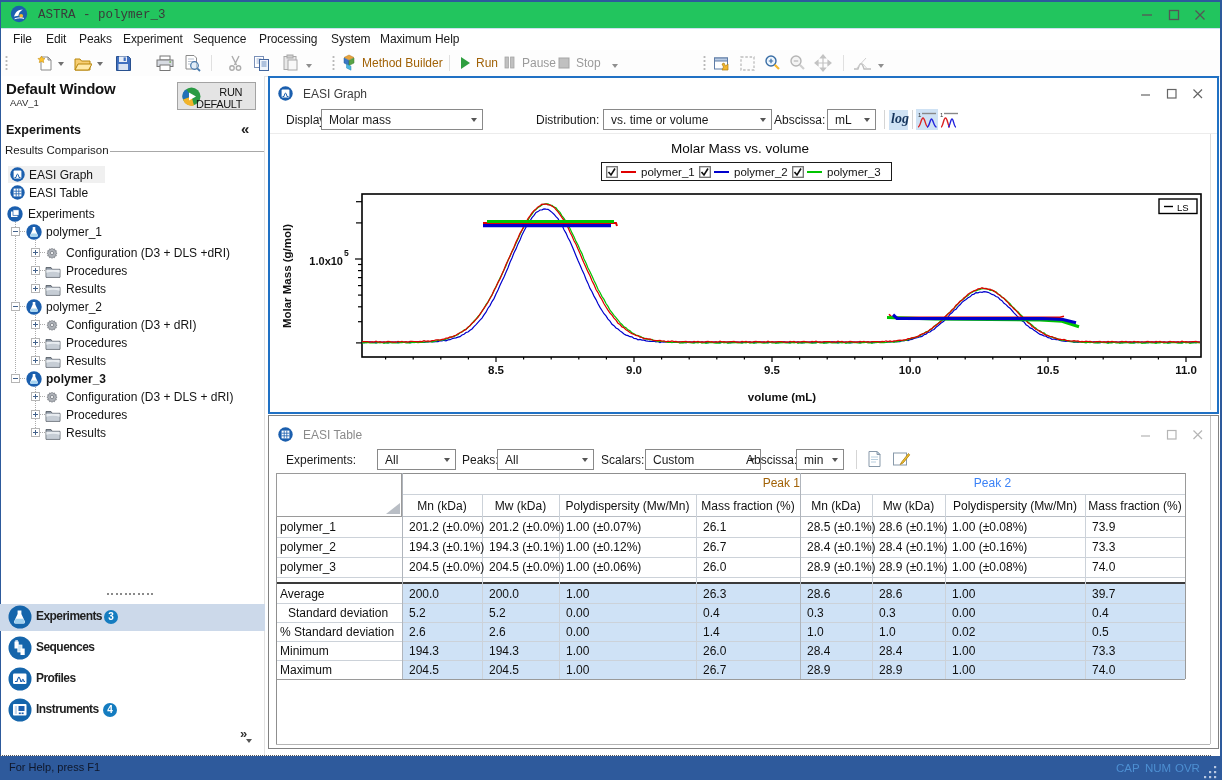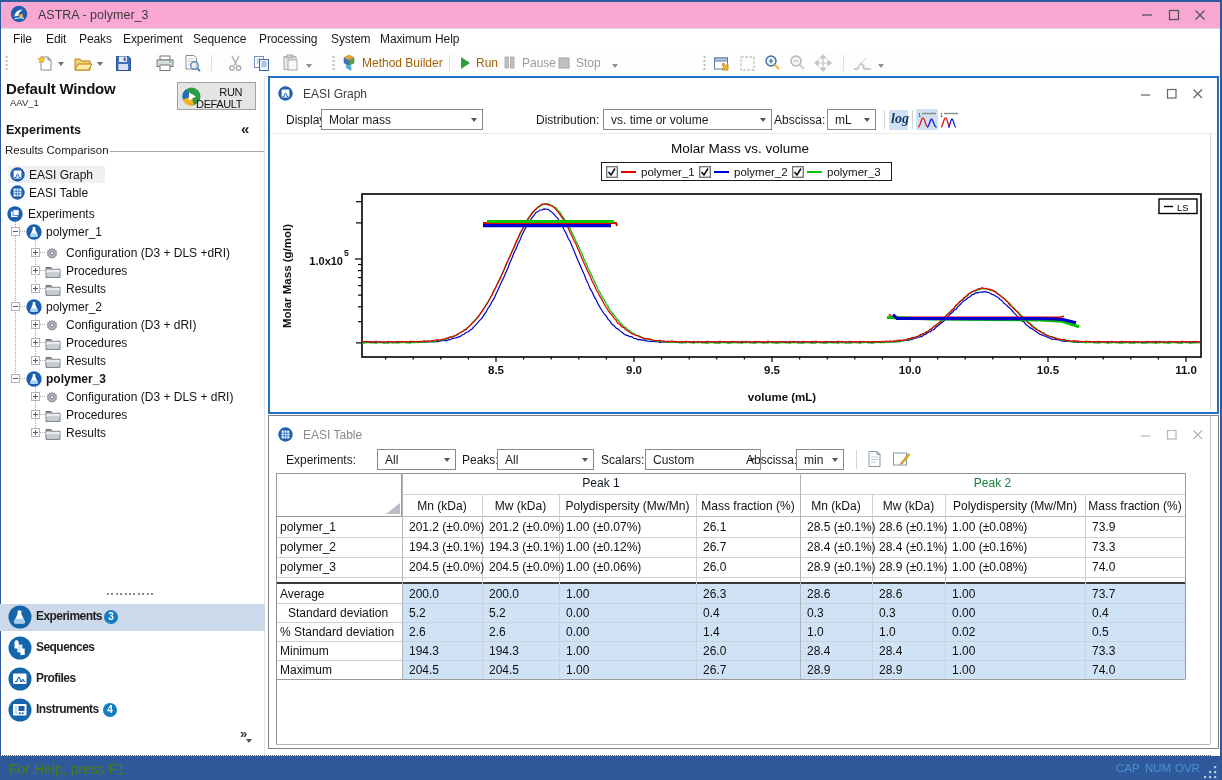--- a/index.html
+++ b/index.html
@@ -1,18 +1,18 @@
 <!DOCTYPE html>
 <html><head><meta charset="utf-8">
 <style>
 html,body{margin:0;padding:0;}
 body{width:1222px;height:780px;overflow:hidden;font-family:"Liberation Sans",sans-serif;background:#fff;position:relative;-webkit-font-smoothing:antialiased;}
 .abs{position:absolute;}
 #frame{position:absolute;left:0;top:0;width:1222px;height:780px;border-left:1px solid #2d5a9c;border-right:2px solid #2d5a9c;border-top:2px solid #2d5a9c;box-sizing:border-box;}
-#titlebar{position:absolute;left:1px;top:2px;width:1219px;height:26px;background:#f9a8d4;border-bottom:1px solid #cfe0f0;}
+#titlebar{position:absolute;left:1px;top:2px;width:1219px;height:26px;background:#22c55e;border-bottom:1px solid #cfe0f0;font-family:Liberation Mono, monospace;}
 .ttxt{position:absolute;left:37px;top:6px;font-size:12.5px;color:#3a3a3a;}
 .wbtn{position:absolute;top:0;width:14px;height:26px;color:#555;}
 #menubar{position:absolute;left:1px;top:29px;width:1219px;height:21px;background:#fff;}
 .mi{position:absolute;top:3px;font-size:12px;color:#1a1a1a;letter-spacing:-0.1px;}
 #toolbar{position:absolute;left:1px;top:50px;width:1219px;height:26px;background:#fdfdfd;border-bottom:1px solid #e7e7e7;}
 .grip{position:absolute;top:5px;width:3px;height:16px;background-image:radial-gradient(circle,#b9b9b9 1px,transparent 1.2px);background-size:3px 4px;}
 .tbtxt{position:absolute;top:6px;font-size:12px;color:#a16207;}
 .tbtxt.dis{color:#9a9a9a;}
 .darr{position:absolute;width:0;height:0;border-left:3.5px solid transparent;border-right:3.5px solid transparent;border-top:4px solid #707070;}
 #leftpanel{position:absolute;left:1px;top:76px;width:264px;height:679px;background:#fff;border-right:1px solid #e3e3e3;box-sizing:border-box;}
@@ -362,21 +362,21 @@
  <rect x="10.5" y="8" width="6" height="5" fill="#1b5fae"></rect>
  <rect x="10.8" y="14.5" width="2" height="1.6" fill="#1b5fae"></rect>
     <rect x="13.6" y="14.5" width="2" height="1.6" fill="#1b5fae"></rect>
  <rect x="6.8" y="8" width="2.2" height="8" fill="#1b5fae" fill-opacity=".25"></rect>
   </svg>
 <div class="abs navtxt" style="left:36px;top:702px">Instruments</div>
 <div class="badge" style="left:103px;top:703px">4</div>
 <div class="abs" style="left:240px;top:726px;font-size:13px;font-weight:bold;color:#333">»</div>
 <div class="abs" style="left:246px;top:739px;width:0;height:0;border-left:3.5px solid transparent;border-right:3.5px solid transparent;border-top:4px solid #555"></div>
 <div id="statusbar"></div>
-<div class="abs" style="left:9px;top:761px;font-size:14px;color:#4d7c0f">For Help, press F1</div>
+<div class="abs" style="left:9px;top:761px;font-size:11px;color:#0f172a">For Help, press F1</div>
 <div class="abs" style="left:0;top:754.5px;width:1211px;height:1px;background-image:repeating-linear-gradient(90deg,#585858 0 1px,transparent 1px 2px)"></div>
 <div class="abs" style="left:1116px;top:762px;font-size:11.5px;color:#4d8fd2">CAP</div>
 <div class="abs" style="left:1145px;top:762px;font-size:11.5px;color:#4d8fd2">NUM</div>
 <div class="abs" style="left:1175px;top:762px;font-size:11.5px;color:#4d8fd2">OVR</div>
 <svg class="abs" style="left:1200px;top:764px" width="18" height="16" viewBox="0 0 18 16">
 <g fill="#b9c8e2">
       <rect x="14" y="2" width="2.2" height="2.2"></rect>
       <rect x="14" y="7" width="2.2" height="2.2"></rect>
       <rect x="14" y="12" width="2.2" height="2.2"></rect>
       <rect x="9" y="7" width="2.2" height="2.2"></rect>
@@ -590,22 +590,22 @@
 <div class="abs" style="left:872px;top:494px;width:1px;height:185px;background:#ccd2d9"></div>
 <div class="abs" style="left:945px;top:494px;width:1px;height:185px;background:#ccd2d9"></div>
 <div class="abs" style="left:1085px;top:494px;width:1px;height:185px;background:#ccd2d9"></div>
 <div class="abs" style="left:1185px;top:473px;width:1px;height:206px;background:#9a9a9a"></div>
 <div class="abs" style="left:1210px;top:416px;width:1px;height:328px;background:#c2c2c2"></div>
 <div class="abs" style="left:276px;top:744px;width:934px;height:1px;background:#b5b5b5"></div>
 <div class="abs" style="left:276px;top:473px;width:126px;height:43.5px;border:1.6px solid #9a9a9a;box-sizing:border-box"></div>
 <svg class="abs" style="left:385px;top:503px" width="15" height="12">
     <polygon points="15,0 15,11 1,11" fill="#b9bec5"></polygon>
   </svg>
-<div class="cell" style="left:402px;top:476px;color:#0f172a;width:398px;text-align:center">Peak 1</div>
-<div class="cell" style="left:800px;top:476px;color:#15803d;width:385px;text-align:center">Peak 2</div>
+<div class="cell" style="left:402px;top:476px;color:#a16207;width:398px;text-align:right">Peak 1</div>
+<div class="cell" style="left:800px;top:476px;color:#3b82f6;width:385px;text-align:center">Peak 2</div>
 <div class="cell" style="left:402px;top:499px;color:#101010;width:80px;text-align:center">Mn (kDa)</div>
 <div class="cell" style="left:482px;top:499px;color:#101010;width:77px;text-align:center">Mw (kDa)</div>
 <div class="cell" style="left:559px;top:499px;color:#101010;width:137px;text-align:center">Polydispersity (Mw/Mn)</div>
 <div class="cell" style="left:696px;top:499px;color:#101010;width:104px;text-align:center">Mass fraction (%)</div>
 <div class="cell" style="left:800px;top:499px;color:#101010;width:72px;text-align:center">Mn (kDa)</div>
 <div class="cell" style="left:872px;top:499px;color:#101010;width:73px;text-align:center">Mw (kDa)</div>
 <div class="cell" style="left:945px;top:499px;color:#101010;width:140px;text-align:center">Polydispersity (Mw/Mn)</div>
 <div class="cell" style="left:1085px;top:499px;color:#101010;width:100px;text-align:center">Mass fraction (%)</div>
 <div class="cell" style="left:280px;top:520px;color:#101010">polymer_1</div>
 <div class="cell" style="left:409px;top:520px;color:#101010">201.2 (±0.0%)</div>
@@ -635,21 +635,21 @@
 <div class="cell" style="left:952px;top:560px;color:#101010">1.00 (±0.08%)</div>
 <div class="cell" style="left:1092px;top:560px;color:#101010">74.0</div>
 <div class="cell" style="left:280px;top:587px;color:#101010">Average</div>
 <div class="cell" style="left:409px;top:587px;color:#101010">200.0</div>
 <div class="cell" style="left:489px;top:587px;color:#101010">200.0</div>
 <div class="cell" style="left:566px;top:587px;color:#101010">1.00</div>
 <div class="cell" style="left:703px;top:587px;color:#101010">26.3</div>
 <div class="cell" style="left:807px;top:587px;color:#101010">28.6</div>
 <div class="cell" style="left:879px;top:587px;color:#101010">28.6</div>
 <div class="cell" style="left:952px;top:587px;color:#101010">1.00</div>
-<div class="cell" style="left:1092px;top:587px;color:#101010">73.7</div>
+<div class="cell" style="left:1092px;top:587px;color:#101010">39.7</div>
 <div class="cell" style="left:288px;top:606px;color:#101010">Standard deviation</div>
 <div class="cell" style="left:409px;top:606px;color:#101010">5.2</div>
 <div class="cell" style="left:489px;top:606px;color:#101010">5.2</div>
 <div class="cell" style="left:566px;top:606px;color:#101010">0.00</div>
 <div class="cell" style="left:703px;top:606px;color:#101010">0.4</div>
 <div class="cell" style="left:807px;top:606px;color:#101010">0.3</div>
 <div class="cell" style="left:879px;top:606px;color:#101010">0.3</div>
 <div class="cell" style="left:952px;top:606px;color:#101010">0.00</div>
 <div class="cell" style="left:1092px;top:606px;color:#101010">0.4</div>
 <div class="cell" style="left:280px;top:625px;color:#101010">% Standard deviation</div>

